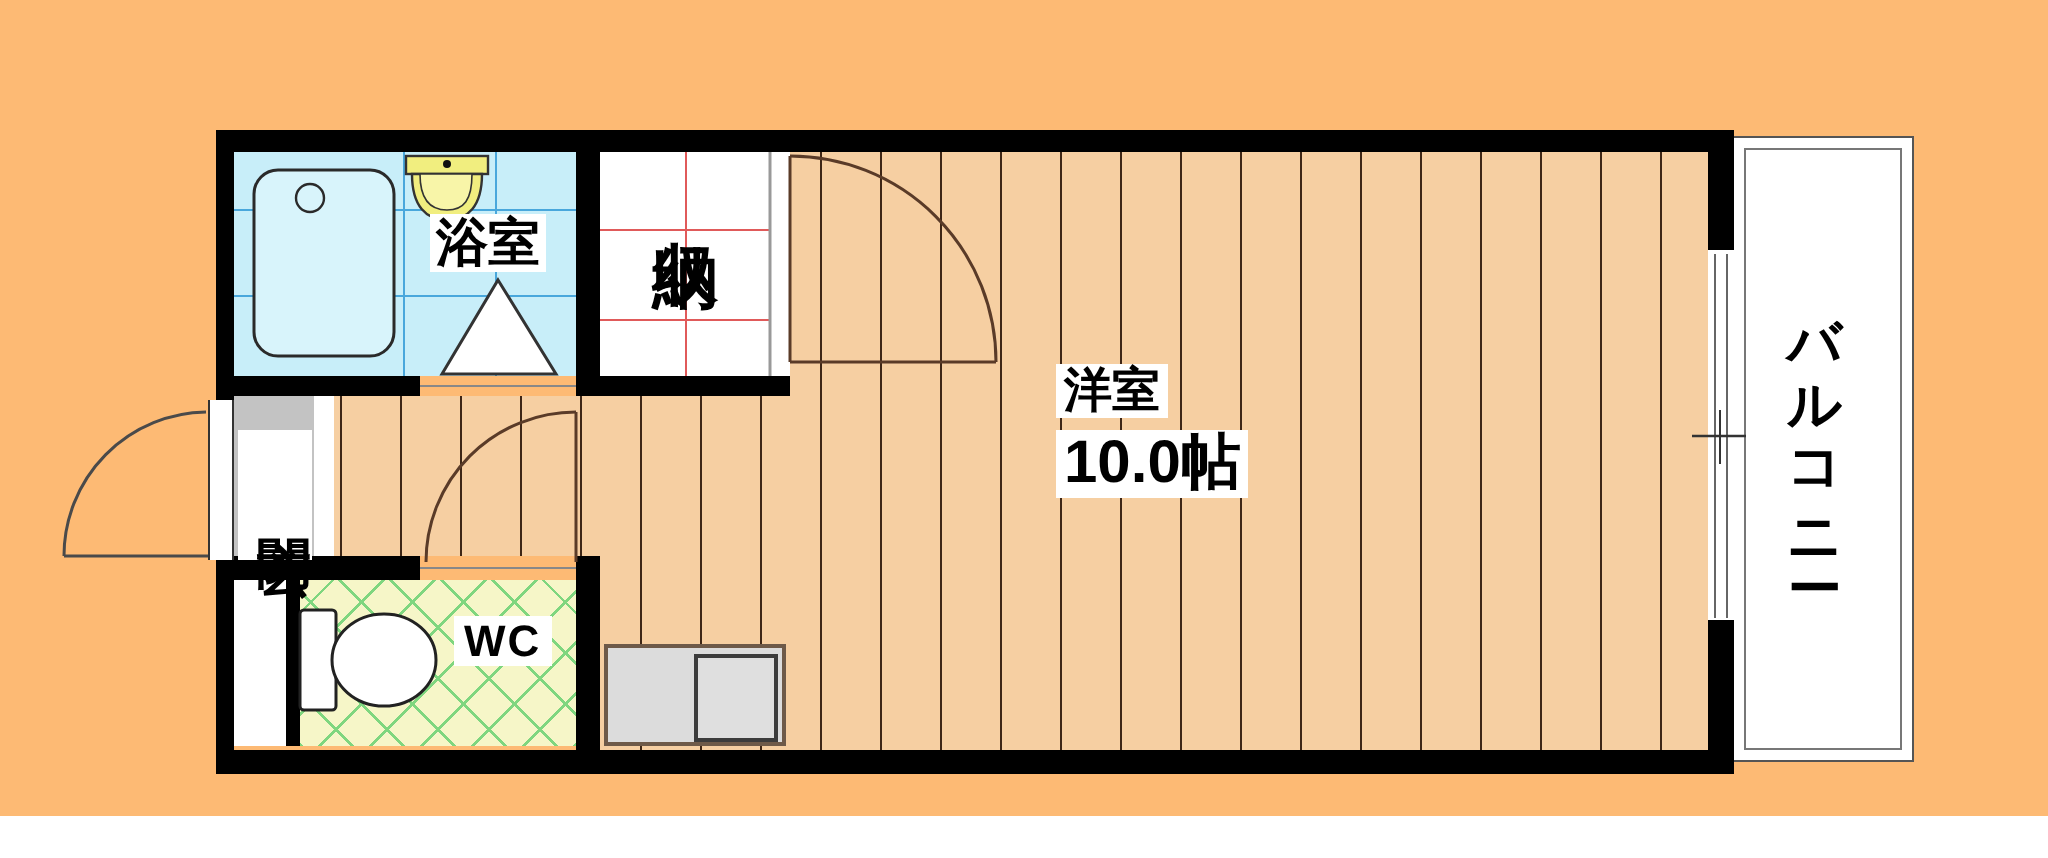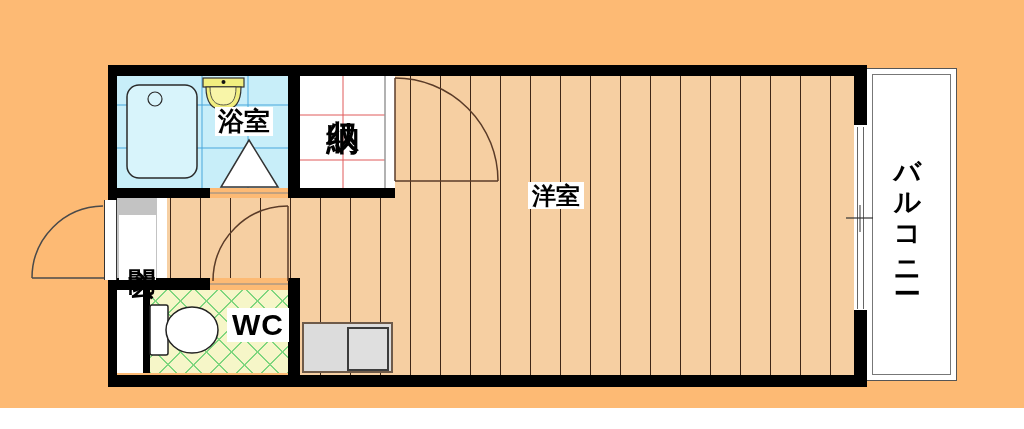--- a/index.html
+++ b/index.html
@@ -35,21 +35,21 @@
   #balcony-inner{left:872px;top:74px;width:79px;height:301px;border:1px solid #777;background:#ffffff;box-sizing:border-box;}
   #counter-unit{left:302px;top:322px;width:91px;height:51px;background:#dcdcdc;border:2px solid #6e5a49;box-sizing:border-box;}
   #counter-sink{left:347px;top:327px;width:42px;height:44px;background:#dfdfdf;border:2px solid #3c3c3c;box-sizing:border-box;}
   svg{position:absolute;left:0;top:0;pointer-events:none;}
   .lbl{position:absolute;color:#000;font-weight:bold;line-height:1.05;white-space:nowrap;}
   .boxed{background:#ffffff;}
   .vert{writing-mode:vertical-rl;}
   #bath-label{left:215px;top:107px;font-size:26px;padding:1px 3px;}
   #closet-label{left:325px;top:94px;font-size:33px;letter-spacing:2px;}
   #genkan-label{left:119px;top:215px;font-size:27px;width:37px;height:65px;text-align:center;padding-top:1px;box-sizing:border-box;}
-  #wc-label{left:227px;top:308px;font-size:30px;padding:1px 5px;letter-spacing:1px;}
+  #wc-label{left:227px;top:308px;font-size:22px;padding:1px 5px;letter-spacing:1px;}
   #room-label{left:528px;top:182px;font-size:24px;padding:1px 4px;}
   #room-size-label{left:528px;top:215px;font-size:30px;padding:1px 4px;}
   #balcony-label{left:893px;top:140px;font-size:27px;letter-spacing:4px;}
 </style>
 </head>
 <body>
 
 <div id="canvas">
 
   <div id="flooring"></div>
@@ -140,15 +140,16 @@
       <line x1="846" y1="218" x2="873" y2="218" stroke="#333" stroke-width="1.2"></line>
       <line x1="860" y1="205" x2="860" y2="232" stroke="#333" stroke-width="1"></line>
     </g>
   </svg>
 
   <div id="bath-label" class="lbl boxed">浴室</div>
   <div id="closet-label" class="lbl vert">収納</div>
   <div id="genkan-label" class="lbl boxed vert">玄関</div>
   <div id="wc-label" class="lbl boxed">WC</div>
   <div id="room-label" class="lbl boxed">洋室</div>
+  <div id="room-size-label" class="lbl boxed">10.0帖</div>
   <div id="balcony-label" class="lbl vert">バルコニー</div>
 
 </div>
 
 </body></html>

